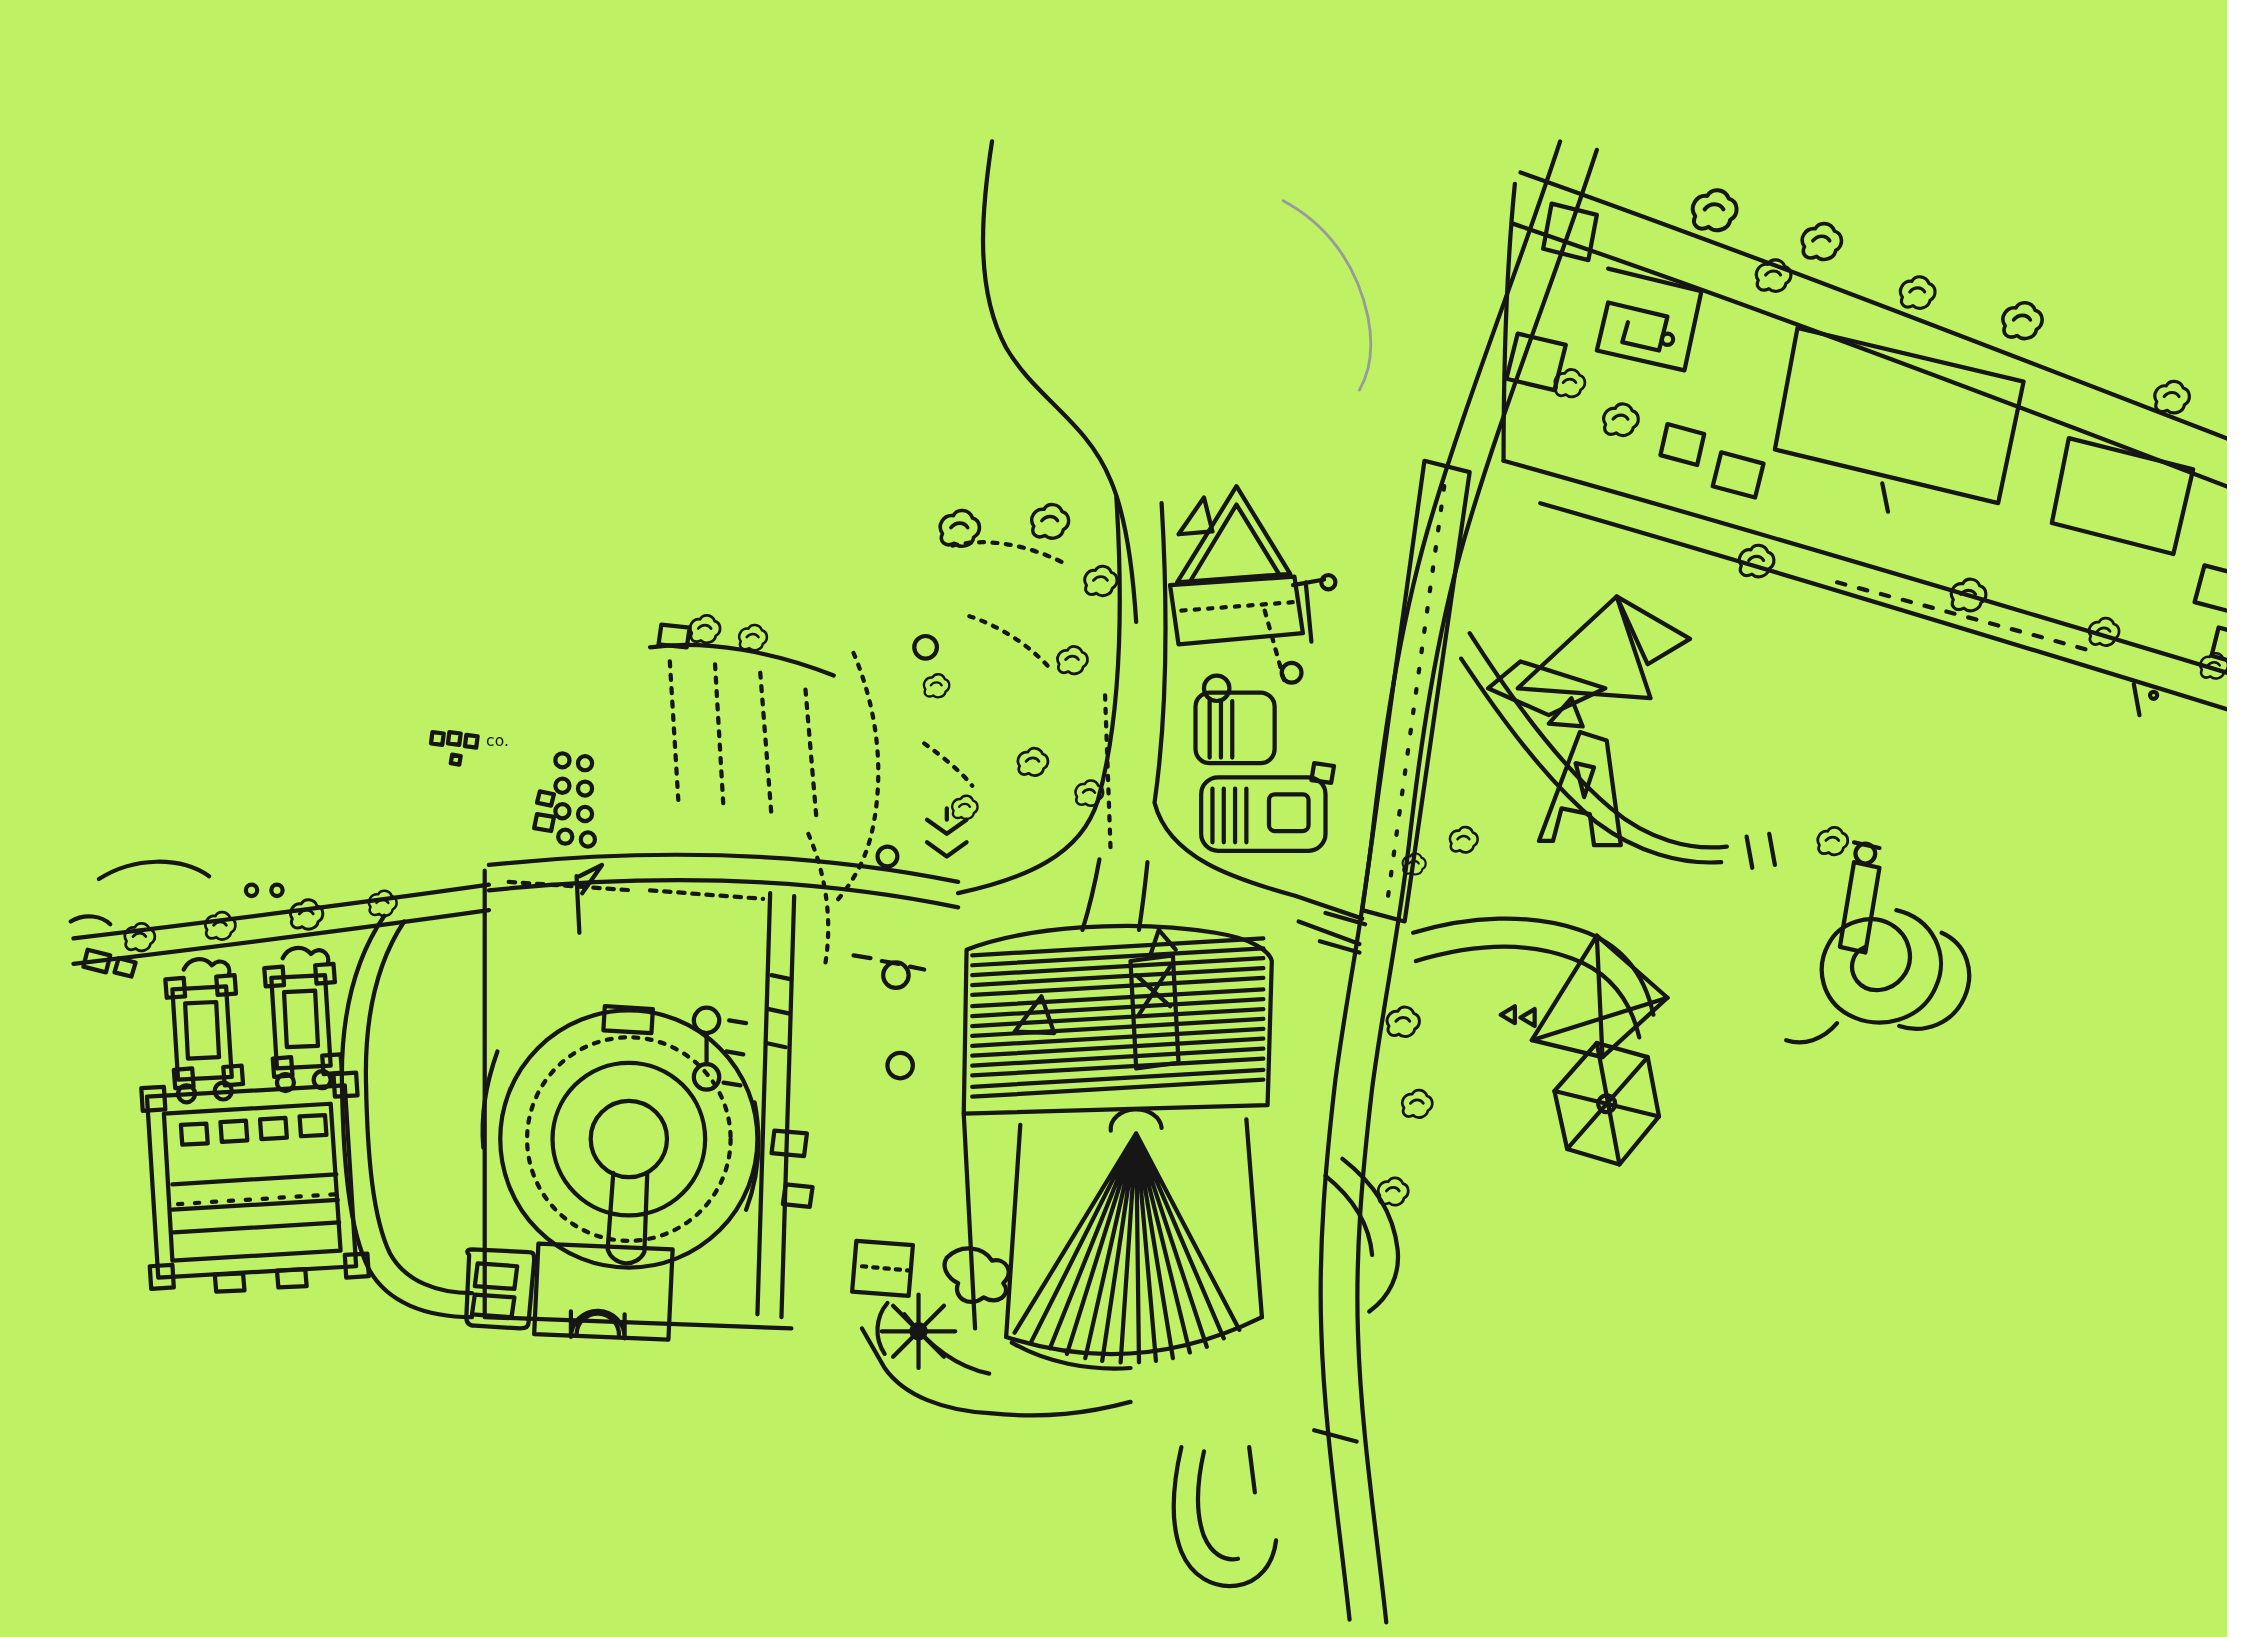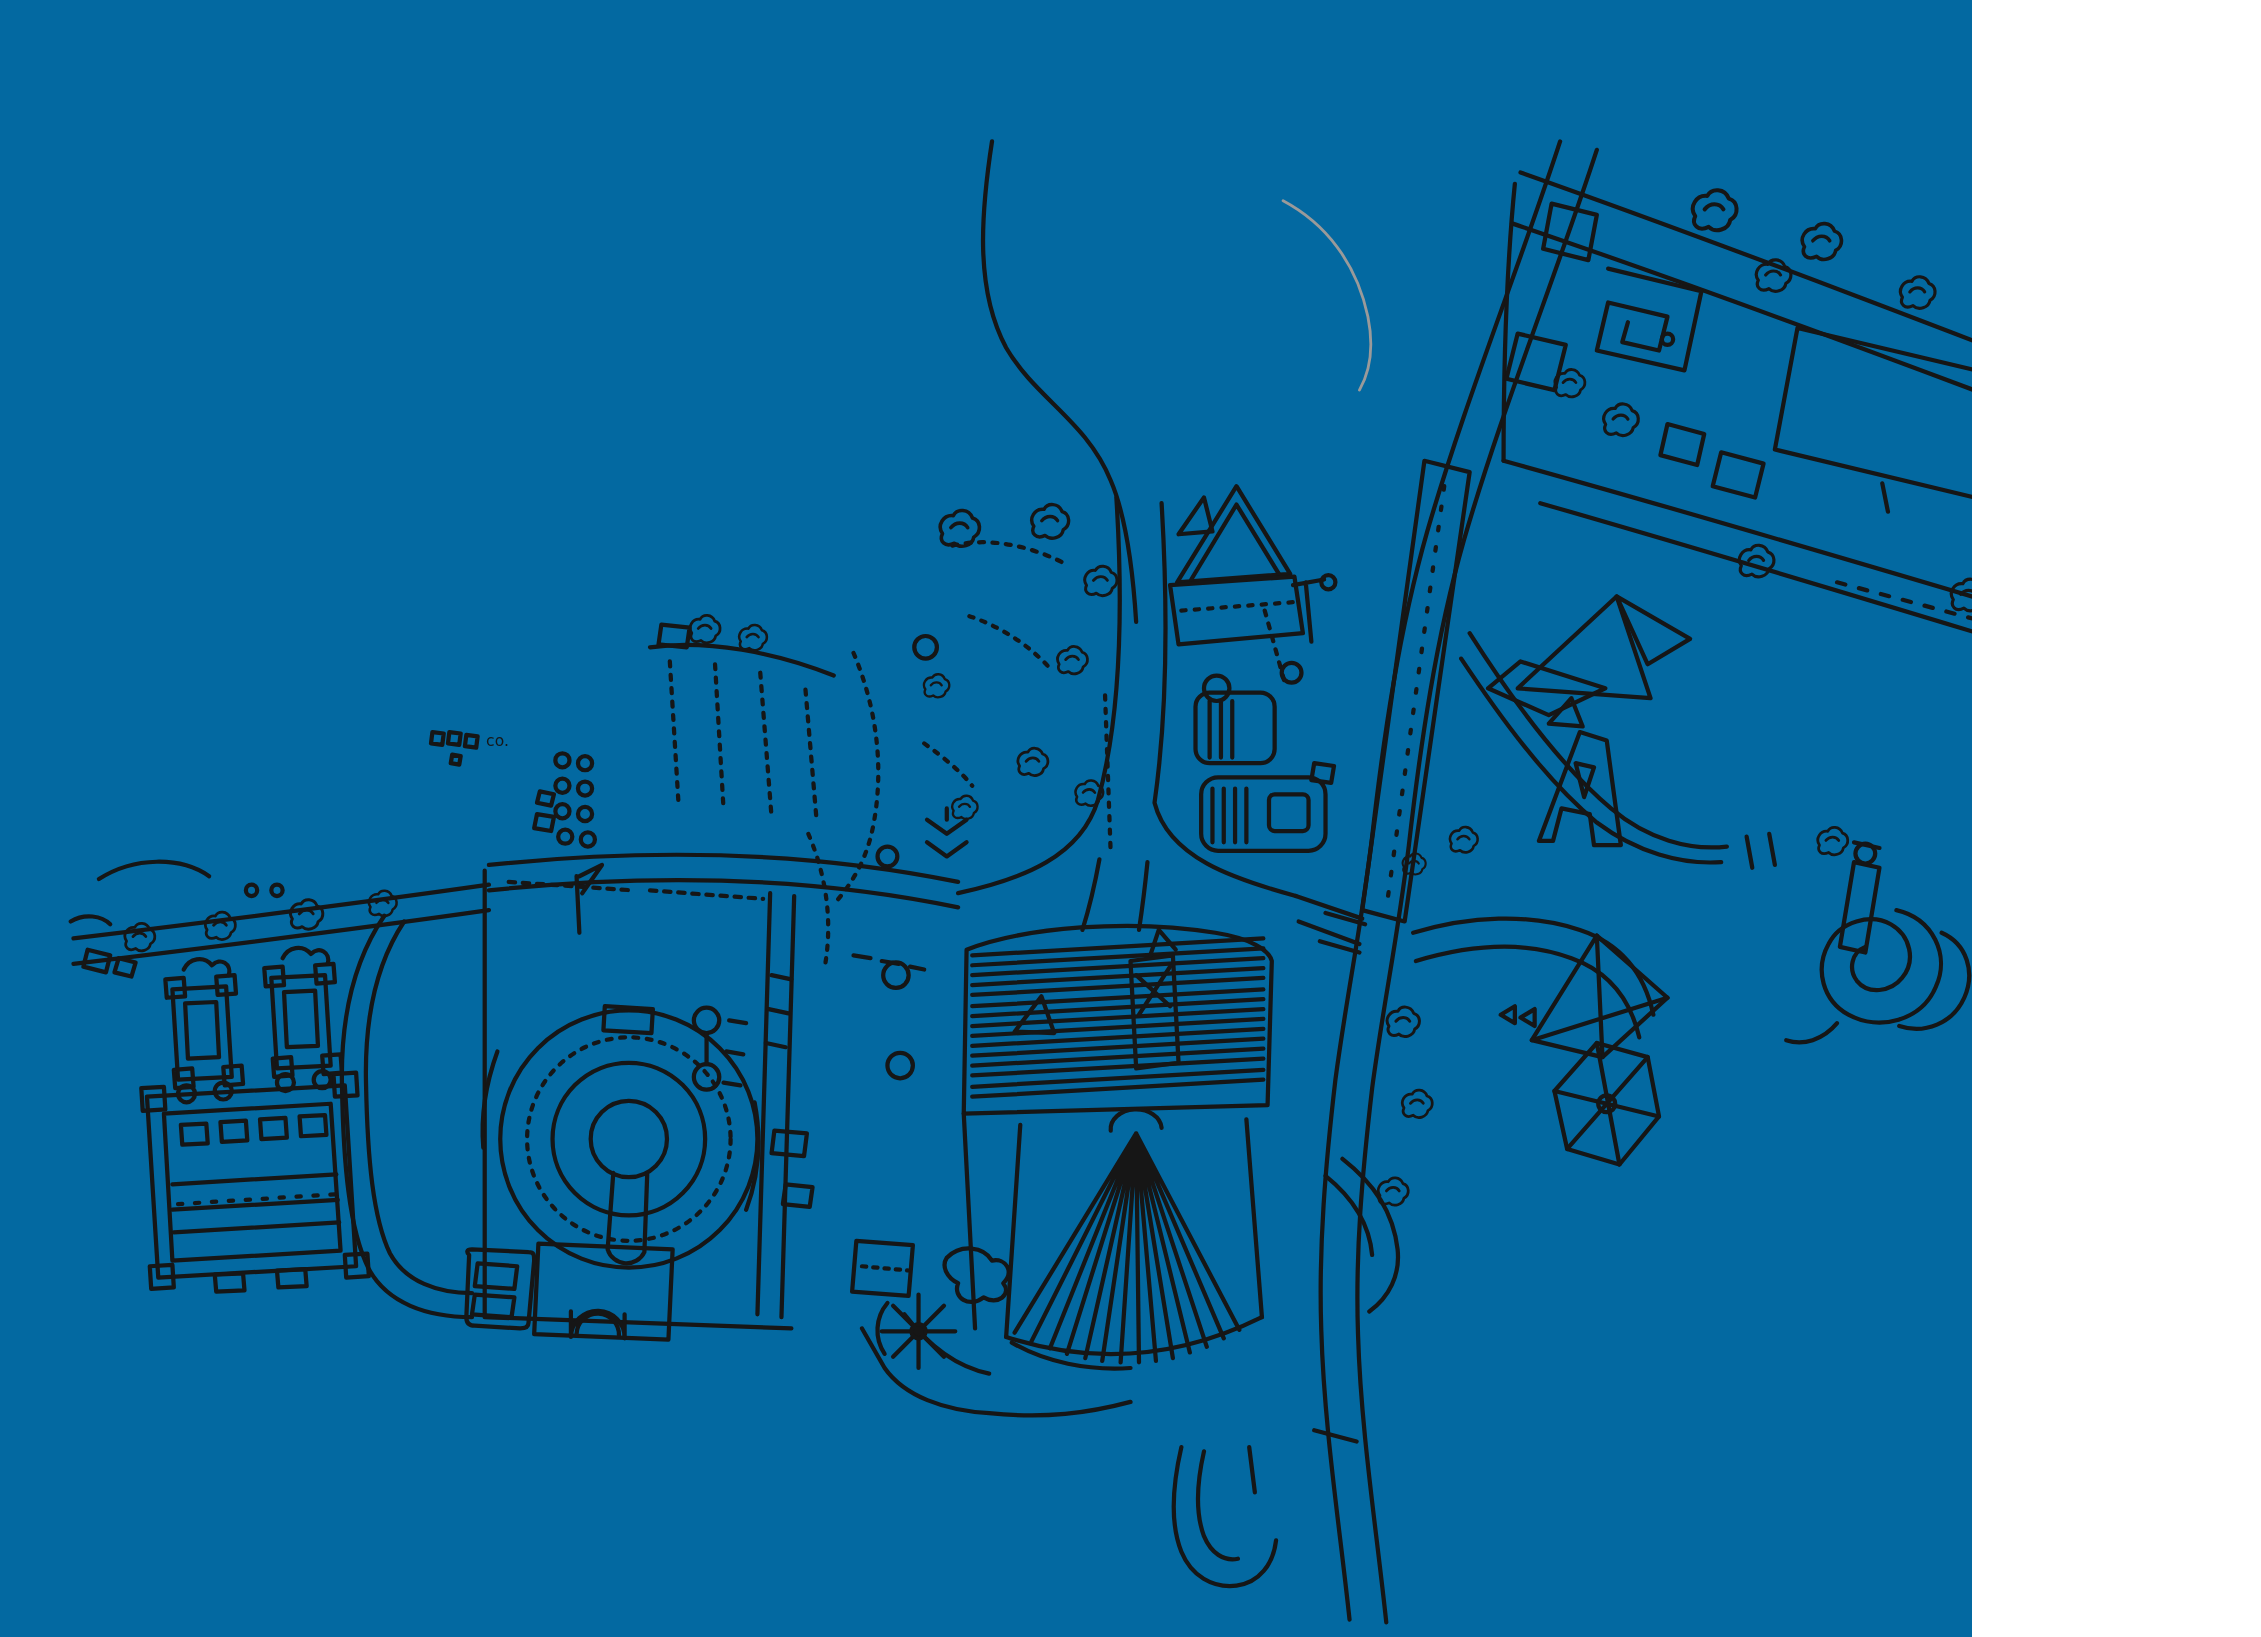--- a/index.html
+++ b/index.html
@@ -1,16 +1,16 @@
 <!DOCTYPE html>
 <html style="font-size:11.3px"><head>
 <meta charset="utf-8">
 <style>
   html,body{margin:0;padding:0;background:#ffffff;}
-  .page{width:1972px;height:1638px;background:#0369a1;overflow:hidden;position:relative;}
+  .page{width:2227px;height:1638px;background:#bef264;overflow:hidden;position:relative;}
   svg{display:block;width:2261px;height:1638px;}
   svg path, svg line, svg circle, svg rect, svg use, svg polyline{
     fill:none;stroke:#161616;stroke-width:3;stroke-linecap:round;stroke-linejoin:round;
   }
   svg text{fill:#161616;stroke:none;font-family:"DejaVu Sans",sans-serif;}
   .pencil{stroke:#9a9a9a;stroke-width:2;}
 </style>
 </head>
 <body>
 

